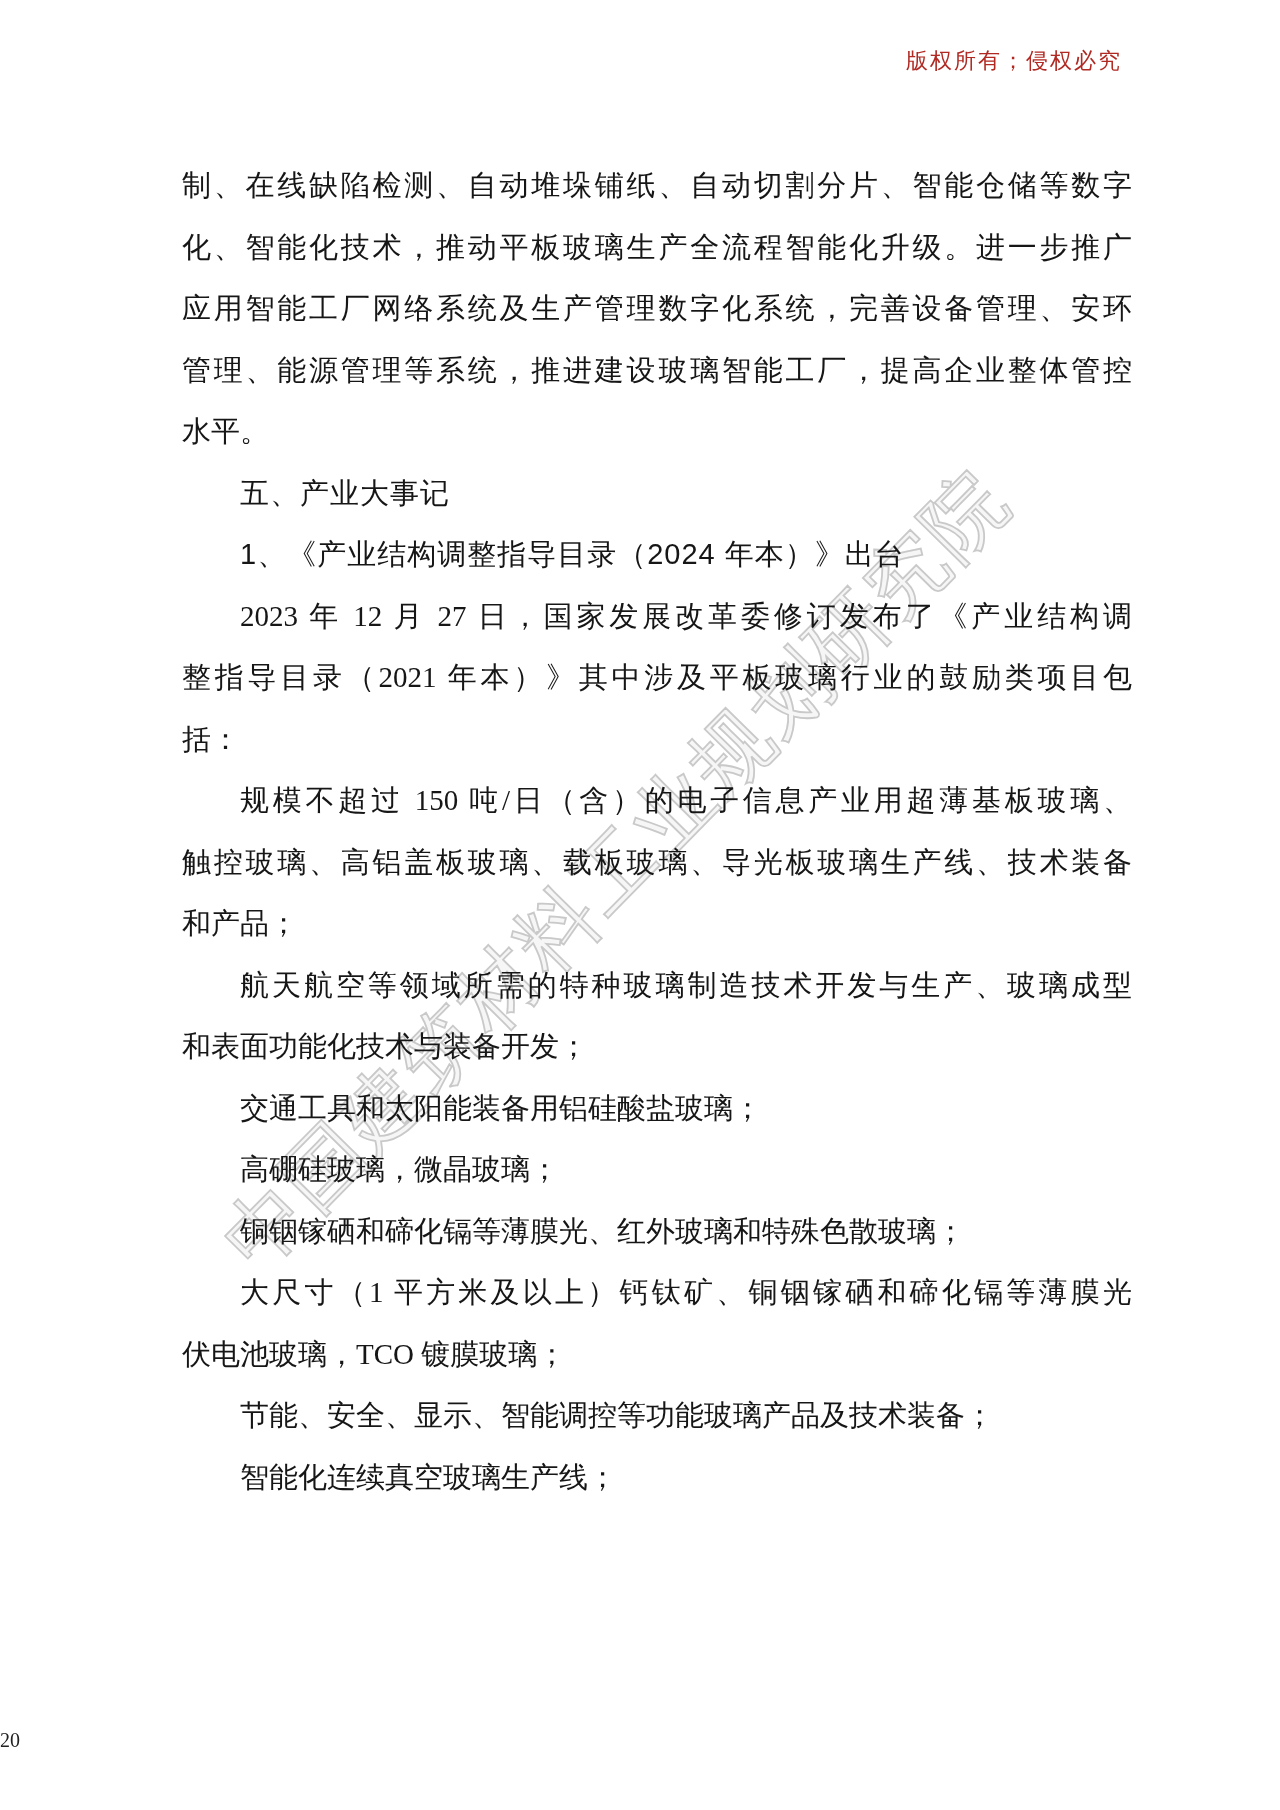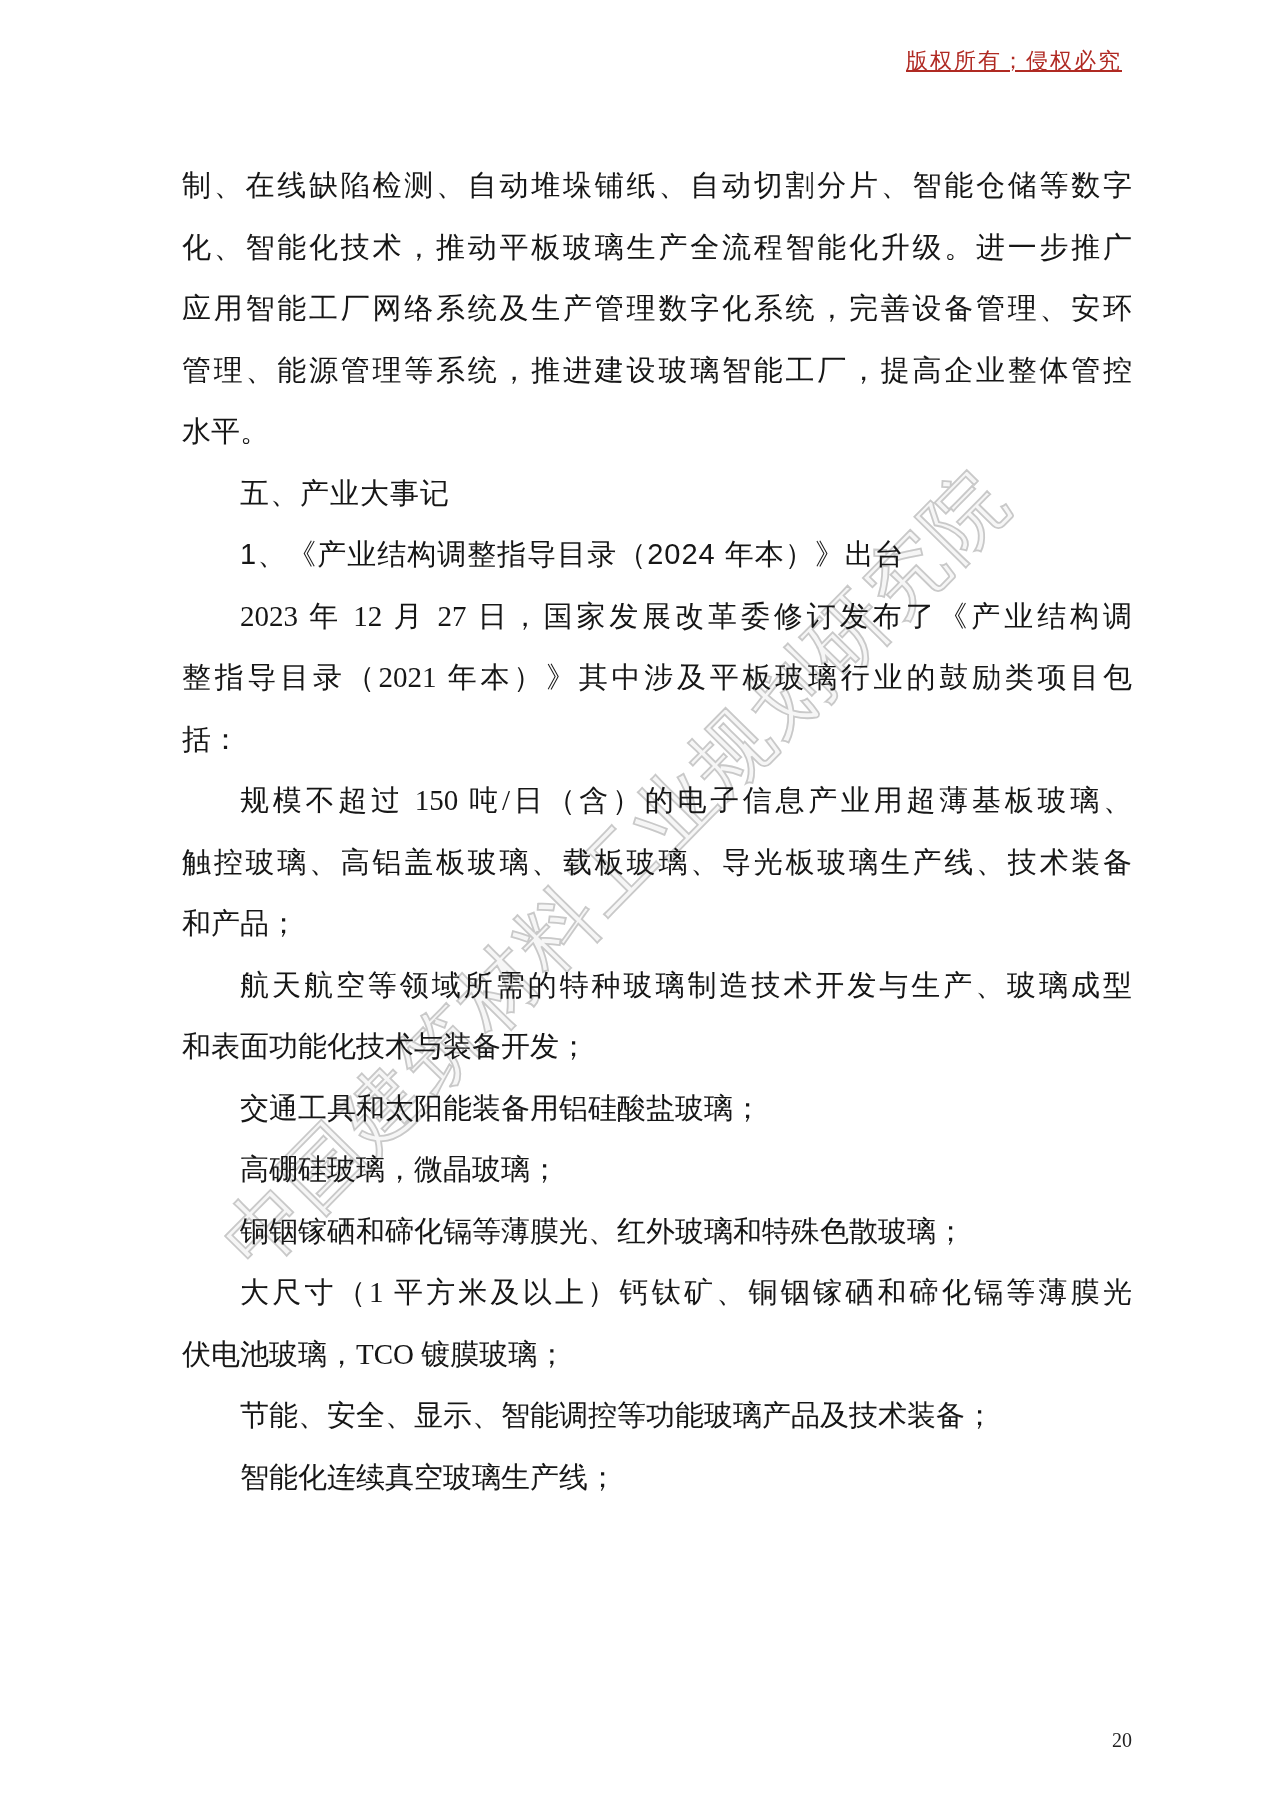--- a/index.html
+++ b/index.html
@@ -21,21 +21,20 @@
   }
   
   .copyright {
     position: absolute;
     top: 46px;
     right: 158px;
     font-size: 22px;
     letter-spacing: 2px;
     color: var(--copyright-color, #b02a23);
     z-index: 2;
-    text-decoration: underline;
   }
   
   .watermark {
     position: absolute;
     left: 76px;
     top: 822px;
     width: 1080px;
     height: 96px;
     line-height: 96px;
     font-size: 80px;
@@ -72,23 +71,23 @@
   }
   .line.heading {
     font-weight: normal;
     font-family: "Liberation Sans", "DejaVu Sans", sans-serif;
     letter-spacing: 1px;
   }
   
   .footer {
     position: absolute;
     top: 1729px;
-    left: 12px;
+    left: 0;
     width: 1120px;
-    text-align: right;
+    text-align: left;
     font-size: 20px;
     color: #222222;
     z-index: 1;
   }
 </style>
 </head>
 <body style="--copyright-color: #b02a23; --watermark-color: #c9c9c9;">
 
 <div class="page">
 

